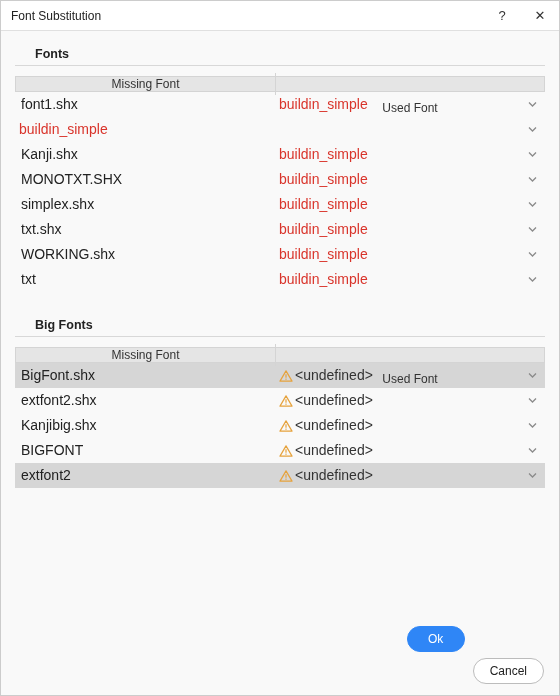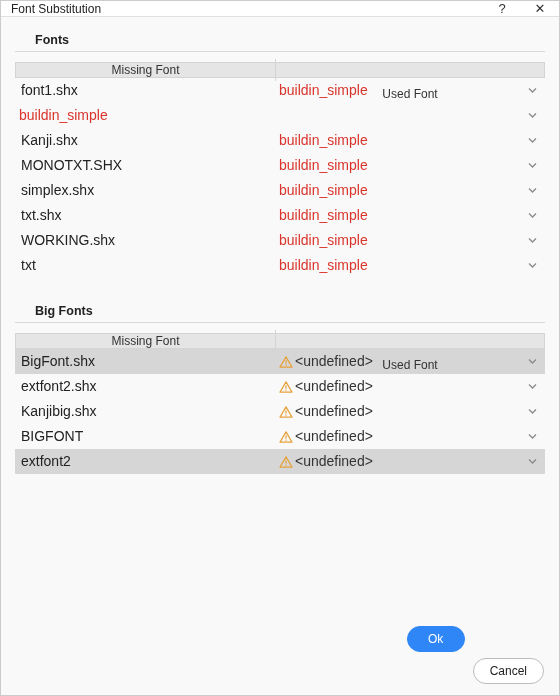--- a/index.html
+++ b/index.html
@@ -8,21 +8,21 @@
     font-family: -apple-system, BlinkMacSystemFont, "Segoe UI", Arial, sans-serif;
     font-size: 12px;
     color: #222;
     background: #f9f9f9;
     width: 560px;
     height: 696px;
     overflow: hidden;
     border: 1px solid #ccc;
   }
   .titlebar {
-    height: 16px;
+    height: 30px;
     background: #fff;
     border-bottom: 1px solid #e0e0e0;
     display: flex;
     align-items: center;
     padding: 0 0 0 10px;
     font-size: 12px;
     color: #222;
   }
   .titlebar .spacer { flex: 1; }
   .titlebar .tbtn {

